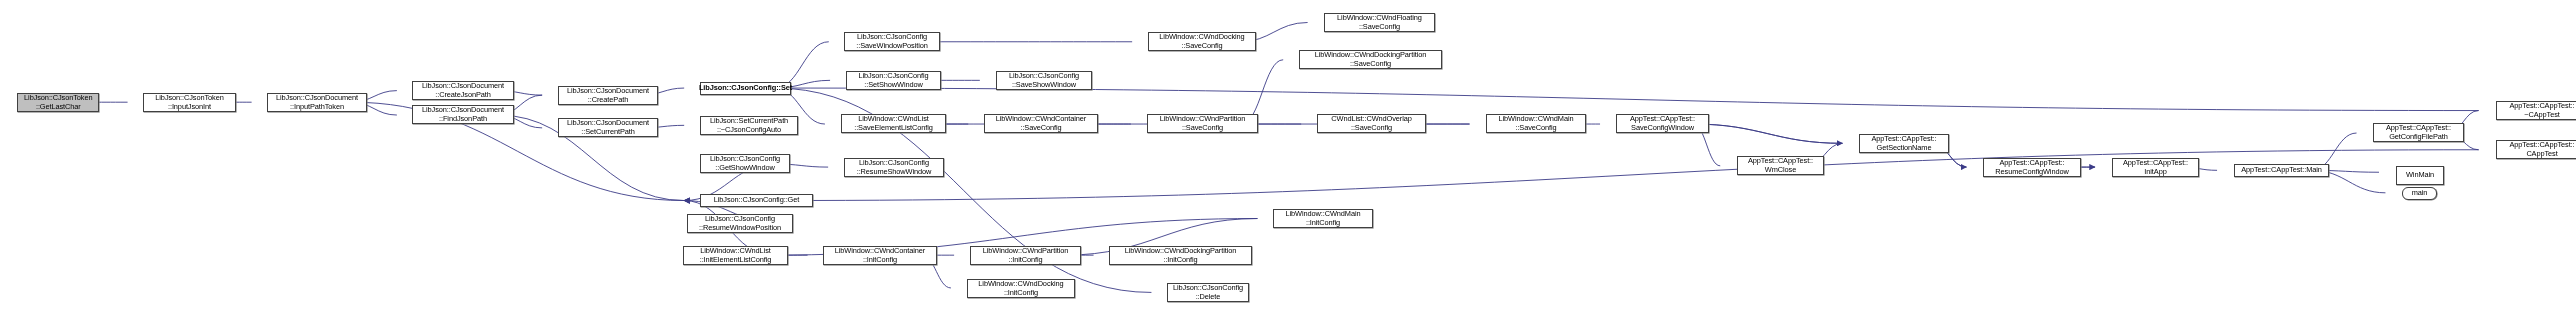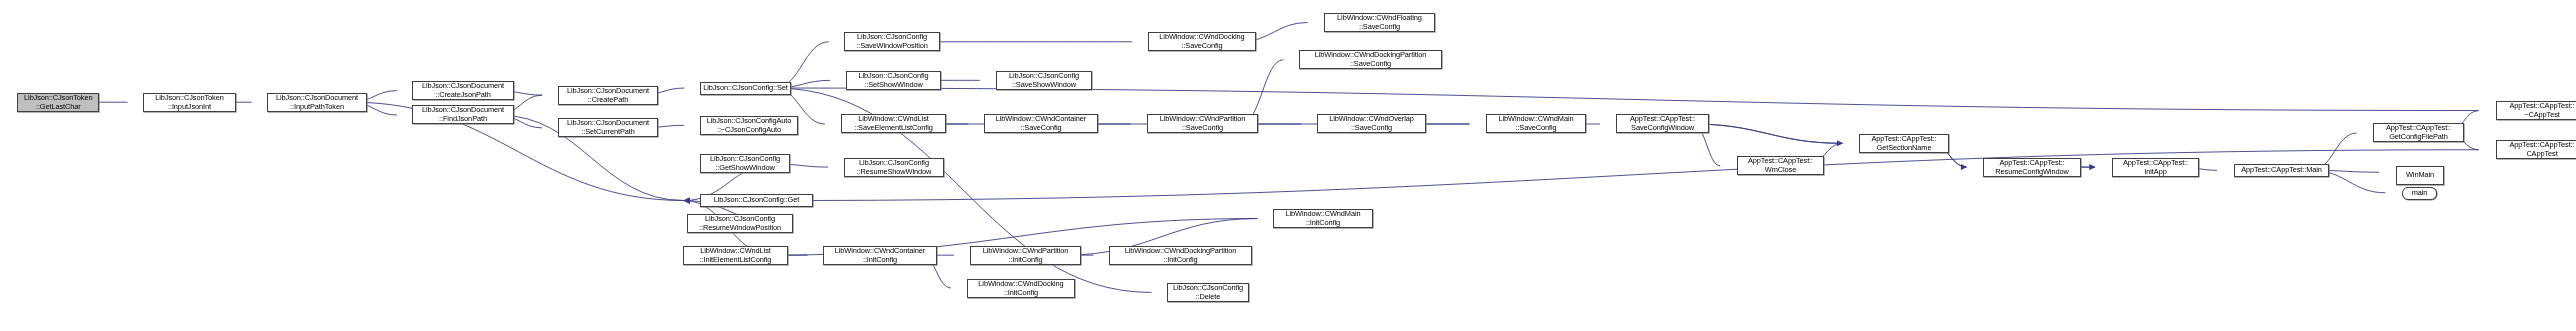--- a/index.html
+++ b/index.html
@@ -101,25 +101,25 @@
 ::FindJsonPath</span>
       </div>
       <div class="node" style="left: 542px; top: 86px; width: 100px; height: 19.3px;">
         <span>LibJson::CJsonDocument
 ::CreatePath</span>
       </div>
       <div class="node" style="left: 542px; top: 118px; width: 100px; height: 19.3px;">
         <span>LibJson::CJsonDocument
 ::SetCurrentPath</span>
       </div>
-      <div class="node" style="left: 684px; top: 82px; width: 91px; height: 13px;">
+      <div class="node" style="left: 684px; top: 82px; width: 91px; height: 13px; font-weight: bold;">
         <span>LibJson::CJsonConfig::Set</span>
       </div>
       <div class="node" style="left: 684px; top: 116px; width: 98px; height: 19.3px;">
-        <span>LibJson::CJsonConfigAuto
+        <span>LibJson::SetCurrentPath
 ::~CJsonConfigAuto</span>
       </div>
       <div class="node" style="left: 684px; top: 194px; width: 113px; height: 13px;">
         <span>LibJson::CJsonConfig::Get</span>
       </div>
       <div class="node" style="left: 684px; top: 154px; width: 90px; height: 19.3px;">
         <span>LibJson::CJsonConfig
 ::GetShowWindow</span>
       </div>
       <div class="node" style="left: 671px; top: 214px; width: 106px; height: 19.3px;">
@@ -176,21 +176,21 @@
       </div>
       <div class="node" style="left: 1308px; top: 13px; width: 111px; height: 19.3px;">
         <span>LibWindow::CWndFloating
 ::SaveConfig</span>
       </div>
       <div class="node" style="left: 1283px; top: 50px; width: 143px; height: 19.3px;">
         <span>LibWindow::CWndDockingPartition
 ::SaveConfig</span>
       </div>
       <div class="node" style="left: 1301px; top: 114px; width: 109px; height: 19.3px;">
-        <span>LibWindow::CWndOverlap
+        <span>CWndList::CWndOverlap
 ::SaveConfig</span>
       </div>
       <div class="node" style="left: 1093px; top: 246px; width: 143px; height: 19.3px;">
         <span>LibWindow::CWndDockingPartition
 ::InitConfig</span>
       </div>
       <div class="node" style="left: 1470px; top: 114px; width: 100px; height: 19.3px;">
         <span>LibWindow::CWndMain
 ::SaveConfig</span>
       </div>

